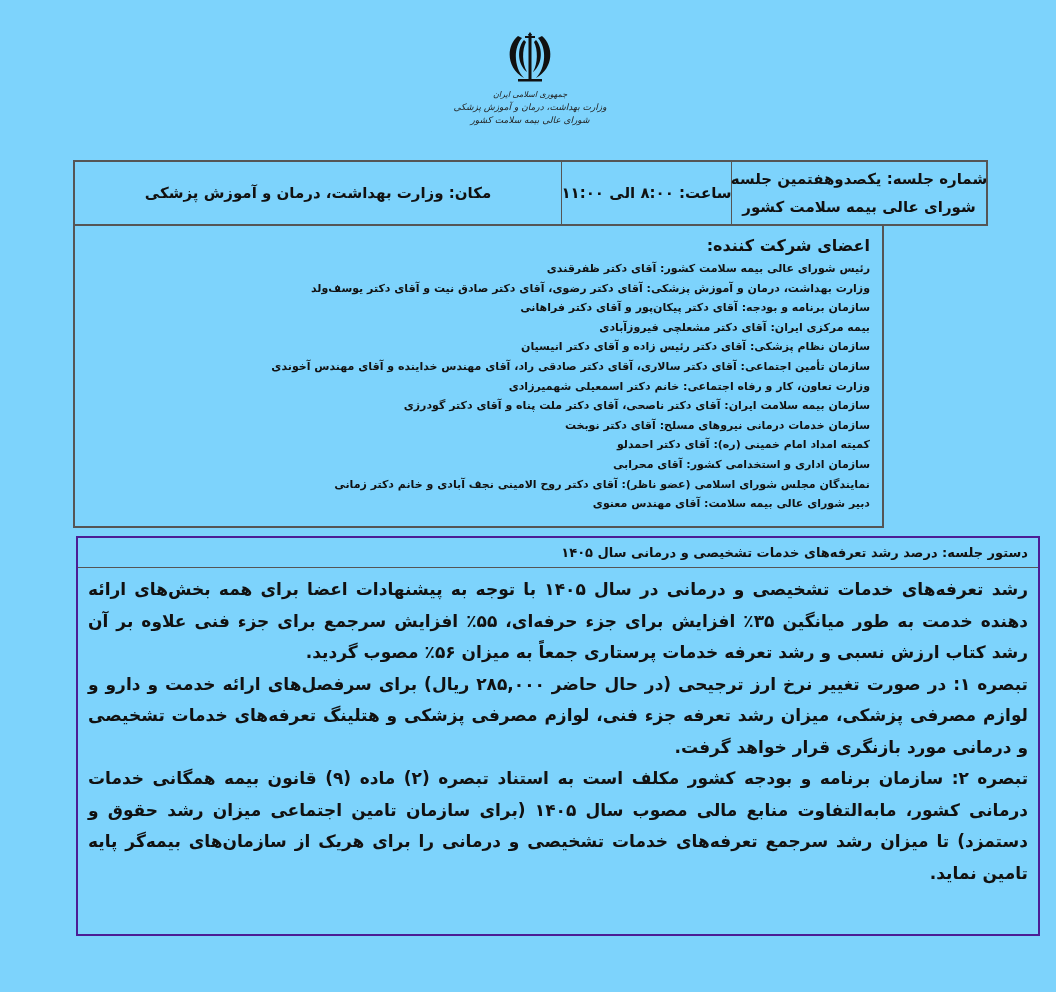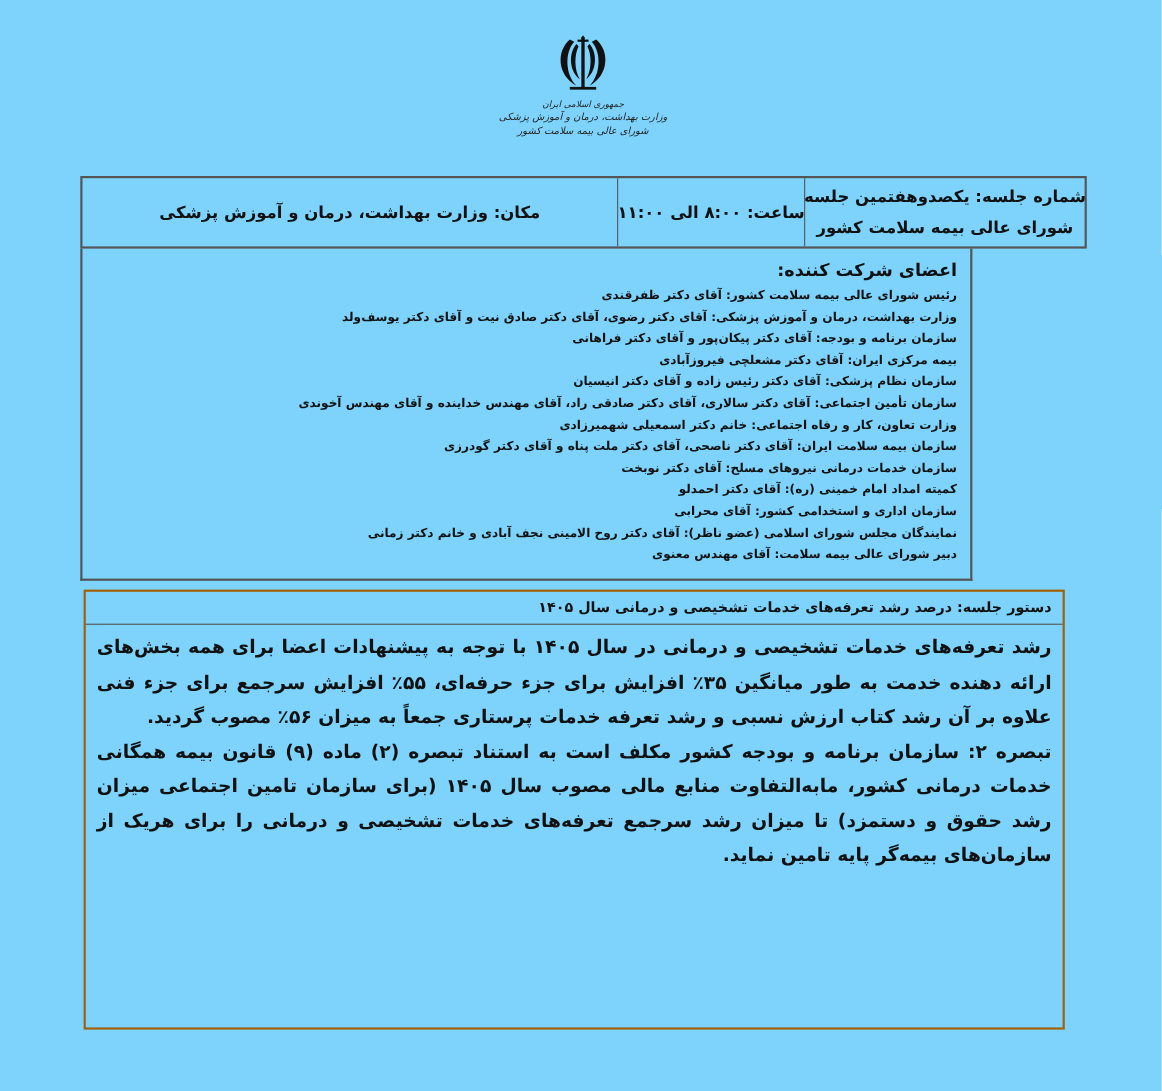--- a/index.html
+++ b/index.html
@@ -92,22 +92,22 @@
       font-weight: bold;
       font-size: 11px;
       line-height: 19.6px;
       white-space: nowrap;
     }
 
     
     .agenda {
       position: absolute;
       left: 76px; top: 536px;
-      width: 892px; height: 400px;
-      border: 2px solid #a16207;
+      width: 964px; height: 400px;
+      border: 2px solid #4c1d95;
       box-sizing: border-box;
       direction: rtl;
     }
     .agenda-head {
       height: 30px;
       border-bottom: 1.5px solid #555;
       box-sizing: border-box;
       font-weight: bold;
       font-size: 13px;
       line-height: 30px;
@@ -179,17 +179,18 @@
     <div class="att-line">کمیته امداد امام خمینی (ره): آقای دکتر احمدلو</div>
     <div class="att-line">سازمان اداری و استخدامی کشور: آقای محرابی</div>
     <div class="att-line">نمایندگان مجلس شورای اسلامی (عضو ناظر): آقای دکتر روح الامینی نجف آبادی و خانم دکتر زمانی</div>
     <div class="att-line">دبیر شورای عالی بیمه سلامت: آقای مهندس معنوی</div>
   </div>
 
   <div class="agenda">
     <div class="agenda-head">دستور جلسه: درصد رشد تعرفه‌های خدمات تشخیصی و درمانی سال ۱۴۰۵</div>
     <div class="agenda-body">
       <p class="para">رشد تعرفه‌های خدمات تشخیصی و درمانی در سال ۱۴۰۵ با توجه به پیشنهادات اعضا برای همه بخش‌های ارائه دهنده خدمت به طور میانگین ۳۵٪ افزایش برای جزء حرفه‌ای، ۵۵٪ افزایش سرجمع برای جزء فنی علاوه بر آن رشد کتاب ارزش نسبی و رشد تعرفه خدمات پرستاری جمعاً به میزان ۵۶٪ مصوب گردید.</p>
+      <p class="para">تبصره ۱: در صورت تغییر نرخ ارز ترجیحی (در حال حاضر ۲۸۵,۰۰۰ ریال) برای سرفصل‌های ارائه خدمت و دارو و لوازم مصرفی پزشکی، میزان رشد تعرفه جزء فنی، لوازم مصرفی پزشکی و هتلینگ تعرفه‌های خدمات تشخیصی و درمانی مورد بازنگری قرار خواهد گرفت.</p>
       <p class="para">تبصره ۲: سازمان برنامه و بودجه کشور مکلف است به استناد تبصره (۲) ماده (۹) قانون بیمه همگانی خدمات درمانی کشور، مابه‌التفاوت منابع مالی مصوب سال ۱۴۰۵ (برای سازمان تامین اجتماعی میزان رشد حقوق و دستمزد) تا میزان رشد سرجمع تعرفه‌های خدمات تشخیصی و درمانی را برای هریک از سازمان‌های بیمه‌گر پایه تامین نماید.</p>
     </div>
   </div>
 
 </div>
 
 </body></html>

